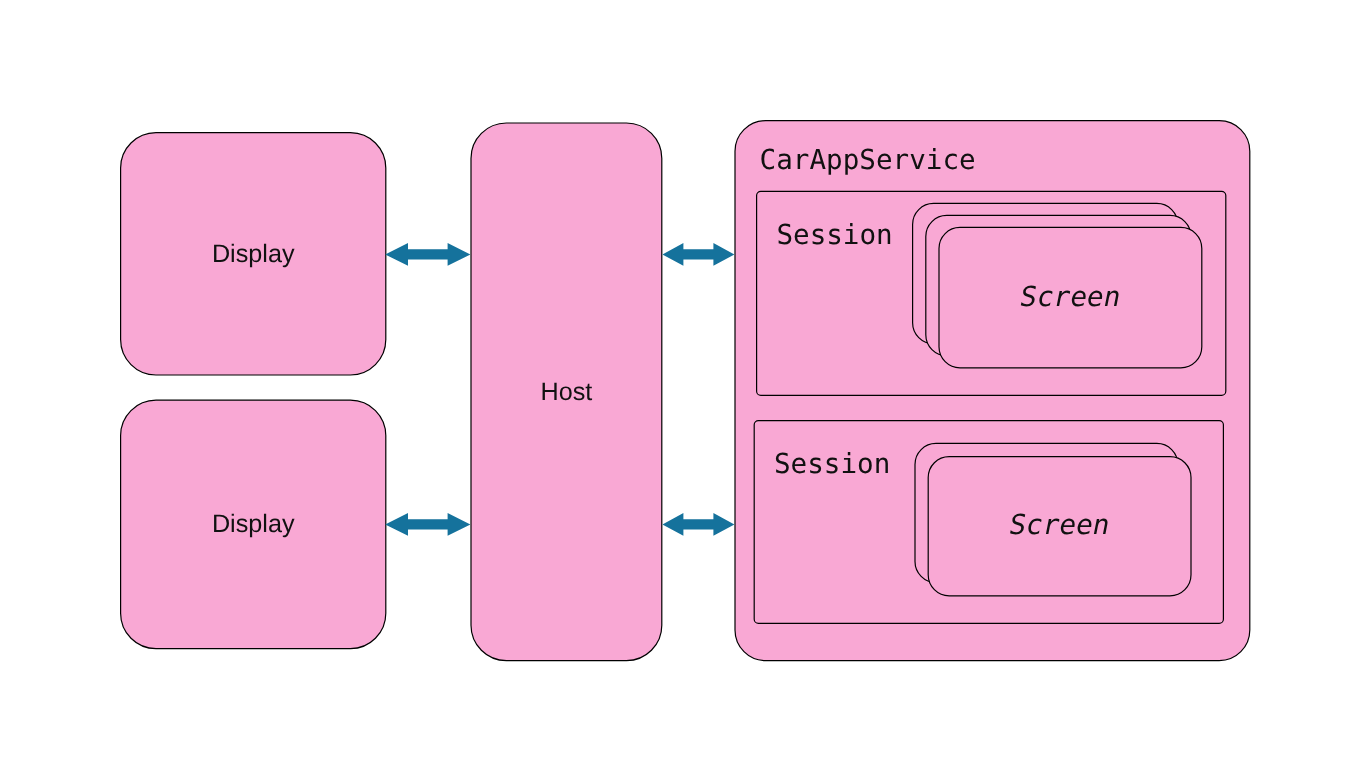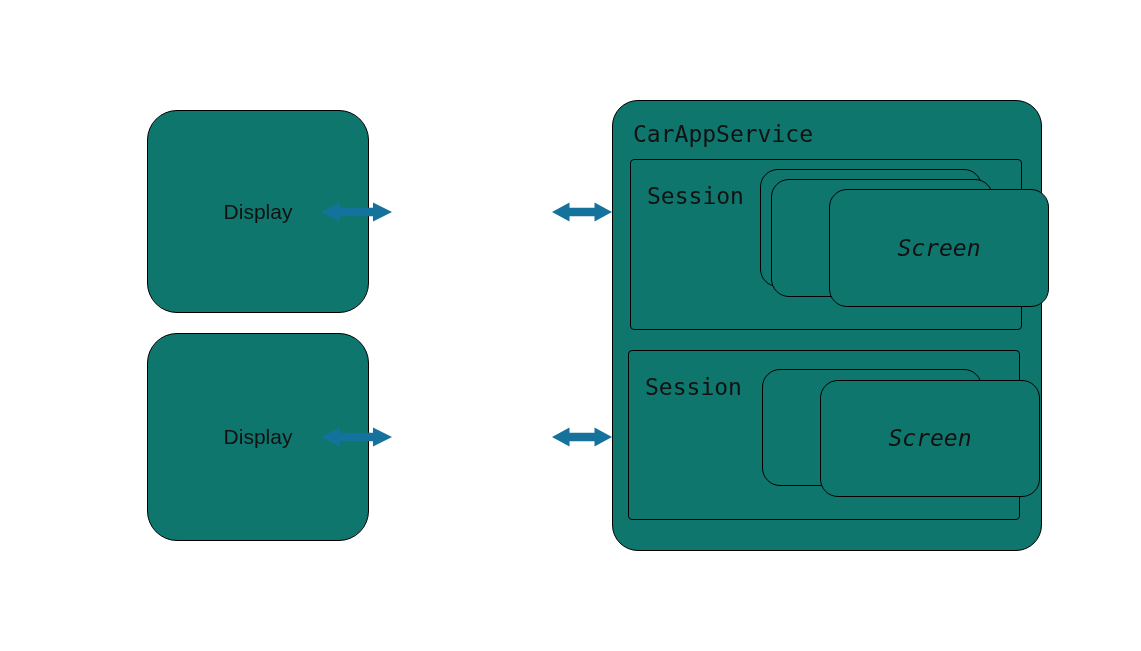--- a/index.html
+++ b/index.html
@@ -7,29 +7,28 @@
     position: relative;
     width: 1141px;
     height: 651px;
     background: #ffffff;
     font-family: "Liberation Sans", sans-serif;
     color: #111111;
     overflow: hidden;
   }
   .box {
     position: absolute;
-    background: #0f766e;
+    background: #f9a8d4;
     border: 1.4px solid #000000;
     box-sizing: border-box;
   }
   .centered {
     display: flex;
     align-items: center;
     justify-content: center;
-    margin-left: 47px;
   }
   .sans-label {
     font-family: "Liberation Sans", sans-serif;
     font-size: 21px;
     color: #111111;
     white-space: nowrap;
   }
   .mono-label {
     font-family: "DejaVu Sans Mono", monospace;
     font-size: 23px;
@@ -59,20 +58,23 @@
 <div class="canvas">
 
   <div class="box corner-xl centered" style="left:100px; top:110px; width:222px; height:203px;">
     <span class="sans-label">Display</span>
   </div>
 
   <div class="box corner-xl centered" style="left:100px; top:333px; width:222px; height:208px;">
     <span class="sans-label">Display</span>
   </div>
 
+  <div class="box corner-xl centered" style="left:392px; top:102px; width:160px; height:449px;">
+    <span class="sans-label">Host</span>
+  </div>
 
   <div class="box corner-lg" style="left:612px; top:100px; width:430px; height:451px;">
     <span class="mono-label inner-label">CarAppService</span>
 
     <div class="box corner-md" style="left:17px; top:58px; width:392px; height:171px;">
       <span class="mono-label session-label">Session</span>
 
       <div class="box corner-sm" style="left:129px; top:9px; width:222px; height:118px;"></div>
       <div class="box corner-sm" style="left:140px; top:19px; width:222px; height:118px;"></div>
       <div class="box corner-sm centered" style="left:151px; top:29px; width:220px; height:118px;">

